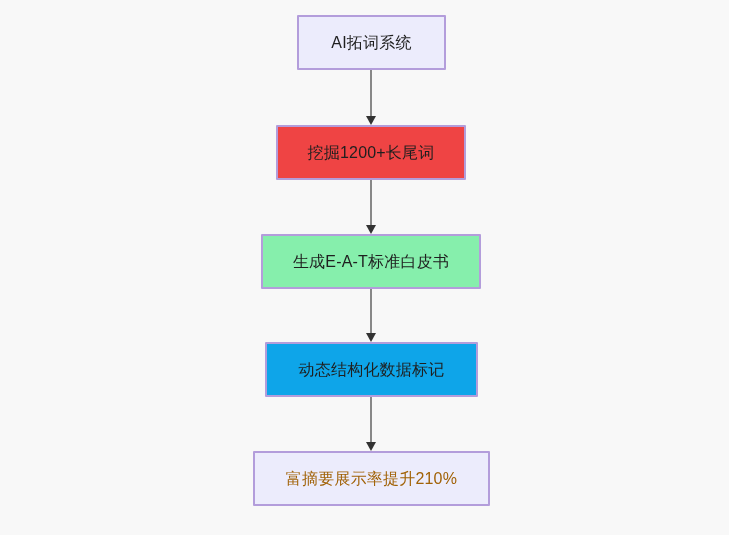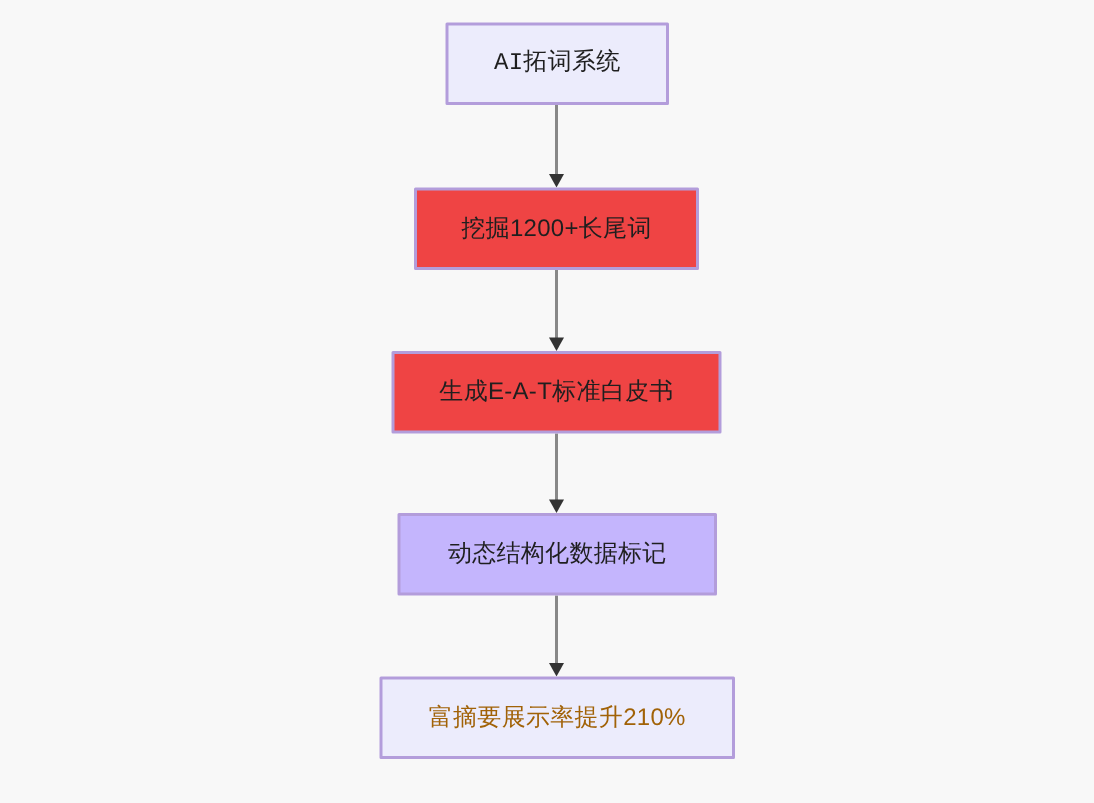--- a/index.html
+++ b/index.html
@@ -70,28 +70,28 @@
       <div class="head" style="top: 45px; border-top-color: rgb(51, 51, 51);"></div>
     </div>
     <div class="edge" style="left: 371px; top: 289px; height: 53px;">
       <div class="shaft" style="height: 45px; background: rgb(136, 136, 136);"></div>
       <div class="head" style="top: 44px; border-top-color: rgb(51, 51, 51);"></div>
     </div>
     <div class="edge" style="left: 371px; top: 397px; height: 54px;">
       <div class="shaft" style="height: 46px; background: rgb(136, 136, 136);"></div>
       <div class="head" style="top: 45px; border-top-color: rgb(51, 51, 51);"></div>
     </div>
-    <div class="node" style="left: 297px; top: 15px; width: 149px; height: 55px; background: rgb(236, 236, 252); border-color: rgb(179, 157, 219); color: rgb(31, 31, 31); font-family: Liberation Mono, monospace;">
+    <div class="node" style="left: 297px; top: 15px; width: 149px; height: 55px; background: rgb(236, 236, 252); border-color: rgb(179, 157, 219); color: rgb(31, 31, 31);">
       <span>AI拓词系统</span>
     </div>
     <div class="node" style="left: 276px; top: 125px; width: 190px; height: 55px; background: #ef4444; border-color: rgb(179, 157, 219); color: rgb(31, 31, 31);">
       <span>挖掘1200+长尾词</span>
     </div>
-    <div class="node" style="left: 261px; top: 234px; width: 220px; height: 55px; background: #ef4444; border-color: rgb(179, 157, 219); color: rgb(31, 31, 31);">
+    <div class="node" style="left: 261px; top: 234px; width: 220px; height: 55px; background: #86efac; border-color: rgb(179, 157, 219); color: rgb(31, 31, 31);">
       <span>生成E-A-T标准白皮书</span>
     </div>
-    <div class="node" style="left: 265px; top: 342px; width: 213px; height: 55px; background: #c4b5fd; border-color: rgb(179, 157, 219); color: rgb(31, 31, 31);">
+    <div class="node" style="left: 265px; top: 342px; width: 213px; height: 55px; background: #0ea5e9; border-color: rgb(179, 157, 219); color: rgb(31, 31, 31);">
       <span>动态结构化数据标记</span>
     </div>
     <div class="node" style="left: 253px; top: 451px; width: 237px; height: 55px; background: rgb(236, 236, 252); border-color: rgb(179, 157, 219); color: #a16207;">
       <span>富摘要展示率提升210%</span>
     </div>
   </div>
 
 </body></html>

